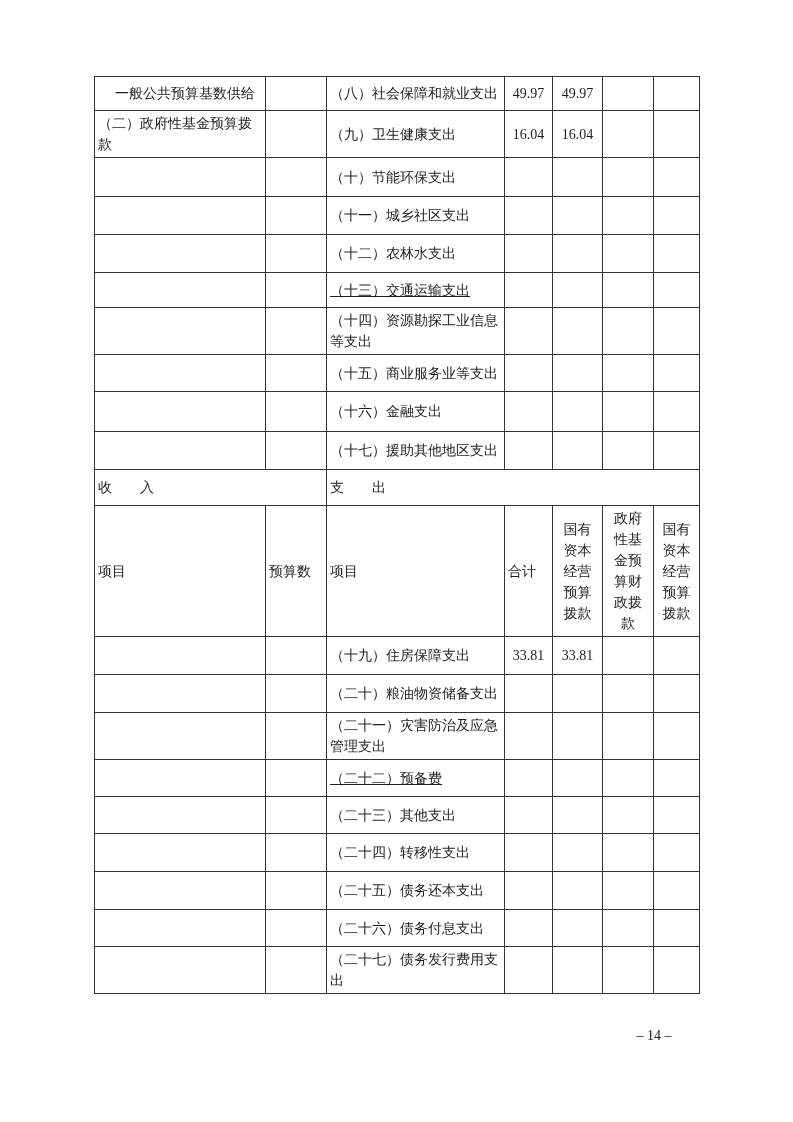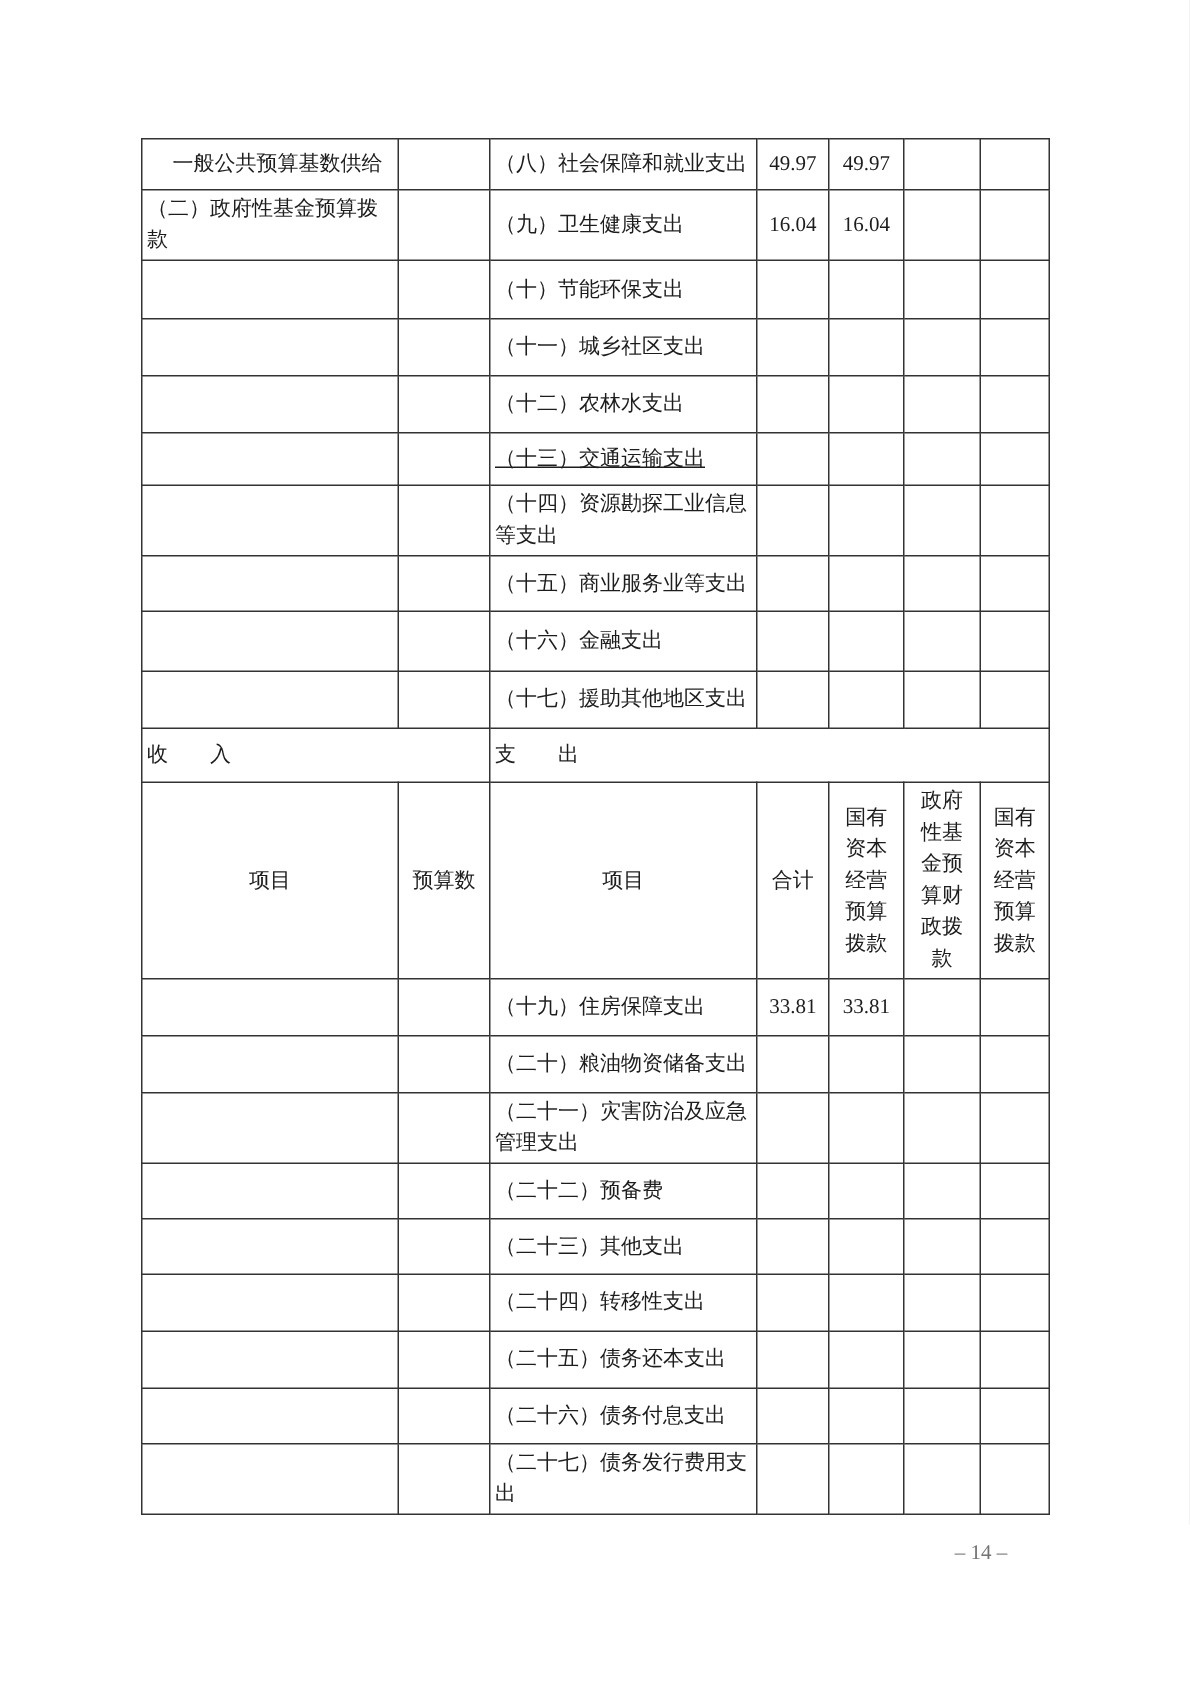--- a/index.html
+++ b/index.html
@@ -6,48 +6,48 @@
   .page {
     position:relative;
     width:793px; height:1122px;
     margin:0 auto;
     background:#ffffff;
     font-family:"Liberation Serif","DejaVu Serif",serif;
     color:#1d1d1d;
     overflow:hidden;
   }
   table.budget {
-    position:absolute; left:94px; top:92px;
+    position:absolute; left:94px; top:76px;
     width:606px;
     border-collapse:collapse;
     table-layout:fixed;
   }
   table.budget td {
     border:1px solid #333;
     font-size:14px;
     line-height:1.5;
     padding:2px 3px;
     vertical-align:middle;
     overflow:hidden;
     word-break:break-all;
   }
   td.c-left  { text-align:left; padding-left:6px; padding-right:3px; }
   td.c-income { padding-left:8px; }
   td.c-income.indent { padding-left:20px; }
   td.c-num  { text-align:center; padding:1px 1px; font-size:13.5px; }
   td.band   { font-size:14.5px; }
-  td.hcell  { text-align:center; }
+  td.hcell  { }
   td.vcell  { text-align:center; padding:2px 0; }
   td.vcell span { display:inline-block; width:30px; text-align:center; vertical-align:middle; }
   .page-number {
     position:absolute;
     left:618px; top:1028px; width:72px;
     text-align:center;
     font-size:14px;
-    color:#737373;
+    color:#0f172a;
   }
 </style>
 </head>
 <body>
 
 <div class="page">
 
   <table class="budget">
     <colgroup>
       <col style="width:171px">
@@ -190,21 +190,21 @@
         </tr>
         <tr style="height: 40px;">
           <td class="c-left c-income"></td>
           <td class="c-num"></td>
           <td class="c-left">（二十一）灾害防治及应急管理支出</td>
           <td class="c-num"></td>
           <td class="c-num"></td>
           <td class="c-num"></td>
           <td class="c-num"></td>
         </tr>
-        <tr style="height: 37px;">
+        <tr style="height: 37px; text-decoration: underline;">
           <td class="c-left c-income"></td>
           <td class="c-num"></td>
           <td class="c-left">（二十二）预备费</td>
           <td class="c-num"></td>
           <td class="c-num"></td>
           <td class="c-num"></td>
           <td class="c-num"></td>
         </tr>
         <tr style="height: 37px;">
           <td class="c-left c-income"></td>

